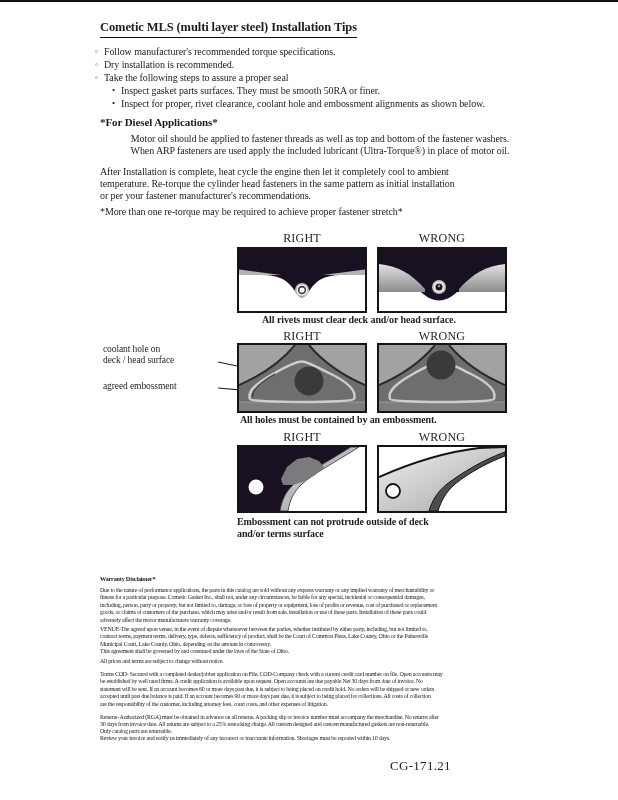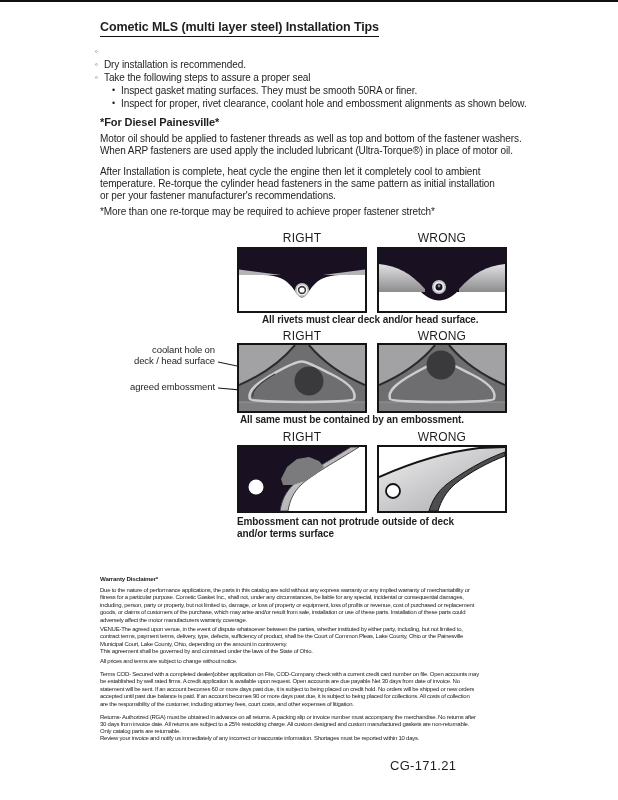--- a/index.html
+++ b/index.html
@@ -1,38 +1,38 @@
 <!DOCTYPE html>
 <html style="--paper: #ffffff; --text: #1e1e1e; --ink: #191022; --panel-border: #141414; --gasket-gray: #6e6e71; --bore-gray: #a2a2a4; --hole-dark: #3a3a3d; --emboss-line: #cdcdcf; --wedge-gray: #b4b4b6;"><head>
 <meta charset="utf-8">
 <style>
   html,body{margin:0;padding:0;background:#fff;}
   .page{
     position:relative; width:618px; height:800px; background:var(--paper,#fff);
-    font-family:Liberation Sans, sans-serif; color:var(--text,#1e1e1e); overflow:hidden;
+    font-family:Liberation Serif, serif; color:var(--text,#1e1e1e); overflow:hidden;
   }
   .topline{position:absolute;left:0;top:0;width:618px;height:2px;background:#101010;}
   .title{
     position:absolute;left:100px;top:20px;font-size:12.5px;font-weight:bold;
     border-bottom:1.5px solid #101010;padding-bottom:2px;letter-spacing:-0.1px;
   }
   .bullets{position:absolute;left:95px;top:45px;width:440px;font-size:10px;letter-spacing:-0.1px;}
   .b-row{display:flex;line-height:13px;}
   .b-row .mk{width:9px;flex:none;font-size:8px;line-height:13px;}
   .b-row.sub{margin-left:17px;}
   .b-row.sub .mk{font-size:9px;}
   .diesel-h{position:absolute;left:100px;top:116px;font-size:11px;font-weight:bold;letter-spacing:-0.1px;}
   .para{position:absolute;left:100px;width:440px;font-size:10px;line-height:12px;letter-spacing:-0.1px;white-space:pre-line;}
-  .p1{top:133px;} .p2{top:166px;} .p3{top:206px;}
+  .p1{top:133px;text-align:center;} .p2{top:166px;} .p3{top:206px;}
 
   .hdr{position:absolute;width:130px;text-align:center;font-size:12px;font-weight:500;letter-spacing:0.2px;}
   .panel{position:absolute;width:126px;border:2px solid var(--panel-border,#141414);background:#fff;font-size:0;}
   .cap{position:absolute;left:237px;font-size:10px;font-weight:600;letter-spacing:-0.1px;white-space:pre-line;line-height:11.5px;}
 
-  .lbl{position:absolute;width:112px;text-align:right;font-size:9.5px;line-height:11px;letter-spacing:-0.1px;}
+  .lbl{position:absolute;width:112px;font-size:9.5px;line-height:11px;letter-spacing:-0.1px;}
   .lbl1{left:103px;top:344px;white-space:pre-line;}
   .lbl2{left:103px;top:381px;}
   .leaders{position:absolute;left:218px;top:352px;}
 
   .sv-ink{fill:var(--ink,#191022);}
   .sv-white{fill:#fff;}
   .sv-wedge{fill:var(--wedge-gray,#b4b4b6);}
   .sv-bore{fill:var(--bore-gray,#a2a2a4);}
   .sv-hole{fill:var(--hole-dark,#3a3a3d);}
   .sv-blob{fill:#7b7b7e;}
@@ -47,40 +47,41 @@
 <body>
 
 <div class="page">
   <div class="topline"></div>
 
   <div class="title">Cometic MLS (multi layer steel) Installation Tips</div>
 
   <div class="bullets">
     <div class="b-row">
       <span class="mk">◦</span>
+      <span>Follow manufacturer's recommended torque specifications.</span>
     </div>
     <div class="b-row">
       <span class="mk">◦</span>
       <span>Dry installation is recommended.</span>
     </div>
     <div class="b-row">
       <span class="mk">◦</span>
       <span>Take the following steps to assure a proper seal</span>
     </div>
     <div class="b-row sub">
       <span class="mk">•</span>
-      <span>Inspect gasket mating surfaces.  They must be smooth 50RA or finer.</span>
+      <span>Inspect gasket parts surfaces.  They must be smooth 50RA or finer.</span>
     </div>
     <div class="b-row sub">
       <span class="mk">•</span>
       <span>Inspect for proper, rivet clearance, coolant hole and embossment alignments as shown below.</span>
     </div>
   </div>
 
-  <div class="diesel-h">*For Diesel Painesville*</div>
+  <div class="diesel-h">*For Diesel Applications*</div>
   <div class="para p1">Motor oil should be applied to fastener threads as well as top and bottom of the fastener washers.
 When ARP fasteners are used apply the included lubricant (Ultra-Torque®) in place of motor oil.</div>
   <div class="para p3">*More than one re-torque may be required to achieve proper fastener stretch*</div>
   <div class="para p2">After Installation is complete, heat cycle the engine then let it completely cool to ambient
 temperature. Re-torque the cylinder head fasteners in the same pattern as initial installation
 or per your fastener manufacturer's recommendations.</div>
 
   <div class="hdr" style="left:237px;top:231px;">RIGHT</div>
   <div class="hdr" style="left:377px;top:231px;">WRONG</div>
 
@@ -154,21 +155,21 @@
       <rect fill="#7e7e81" x="0" y="57" width="126" height="9"></rect>
       <line x1="0" y1="57" x2="126" y2="57" stroke="#97979a" stroke-width="1"></line>
       <path class="sv-bore" d="M0,0 L56,0 C46,12 28,28 0,40 Z"></path>
       <path class="stroke-dark" stroke-width="2" d="M56,0 C46,12 28,28 0,40"></path>
       <path class="sv-bore" d="M126,0 L70,0 C80,12 98,28 126,40 Z"></path>
       <path class="stroke-dark" stroke-width="2" d="M70,0 C80,12 98,28 126,40"></path>
       <path fill="none" stroke="#cdcdcf" stroke-width="2.5" stroke-linejoin="round" d="M11,54 C8,46 18,38 34,29 C48,21 58,16.5 63,16.5 C68,16.5 76,21 92,29 C108,37 118,46 115,54 C113,58 13,58 11,54 Z"></path>
       <circle class="sv-hole" cx="62" cy="20" r="14.5"></circle>
     </svg>
   </div>
-  <div class="cap" style="top:414px;left:240px;">All same must be contained by an embossment.</div>
+  <div class="cap" style="top:414px;left:240px;">All holes must be contained by an embossment.</div>
 
   <div class="hdr" style="left:237px;top:430px;">RIGHT</div>
   <div class="hdr" style="left:377px;top:430px;">WRONG</div>
 
   <div class="panel" style="left:237px;top:445px;height:64px;">
     <svg width="126" height="64" viewBox="0 0 126 64">
       <defs>
         <linearGradient id="gs1" x1="0" y1="0" x2="1" y2="1">
           <stop offset="0" stop-color="#d6d6d8"></stop>
             <stop offset="1" stop-color="#9a9a9d"></stop>

